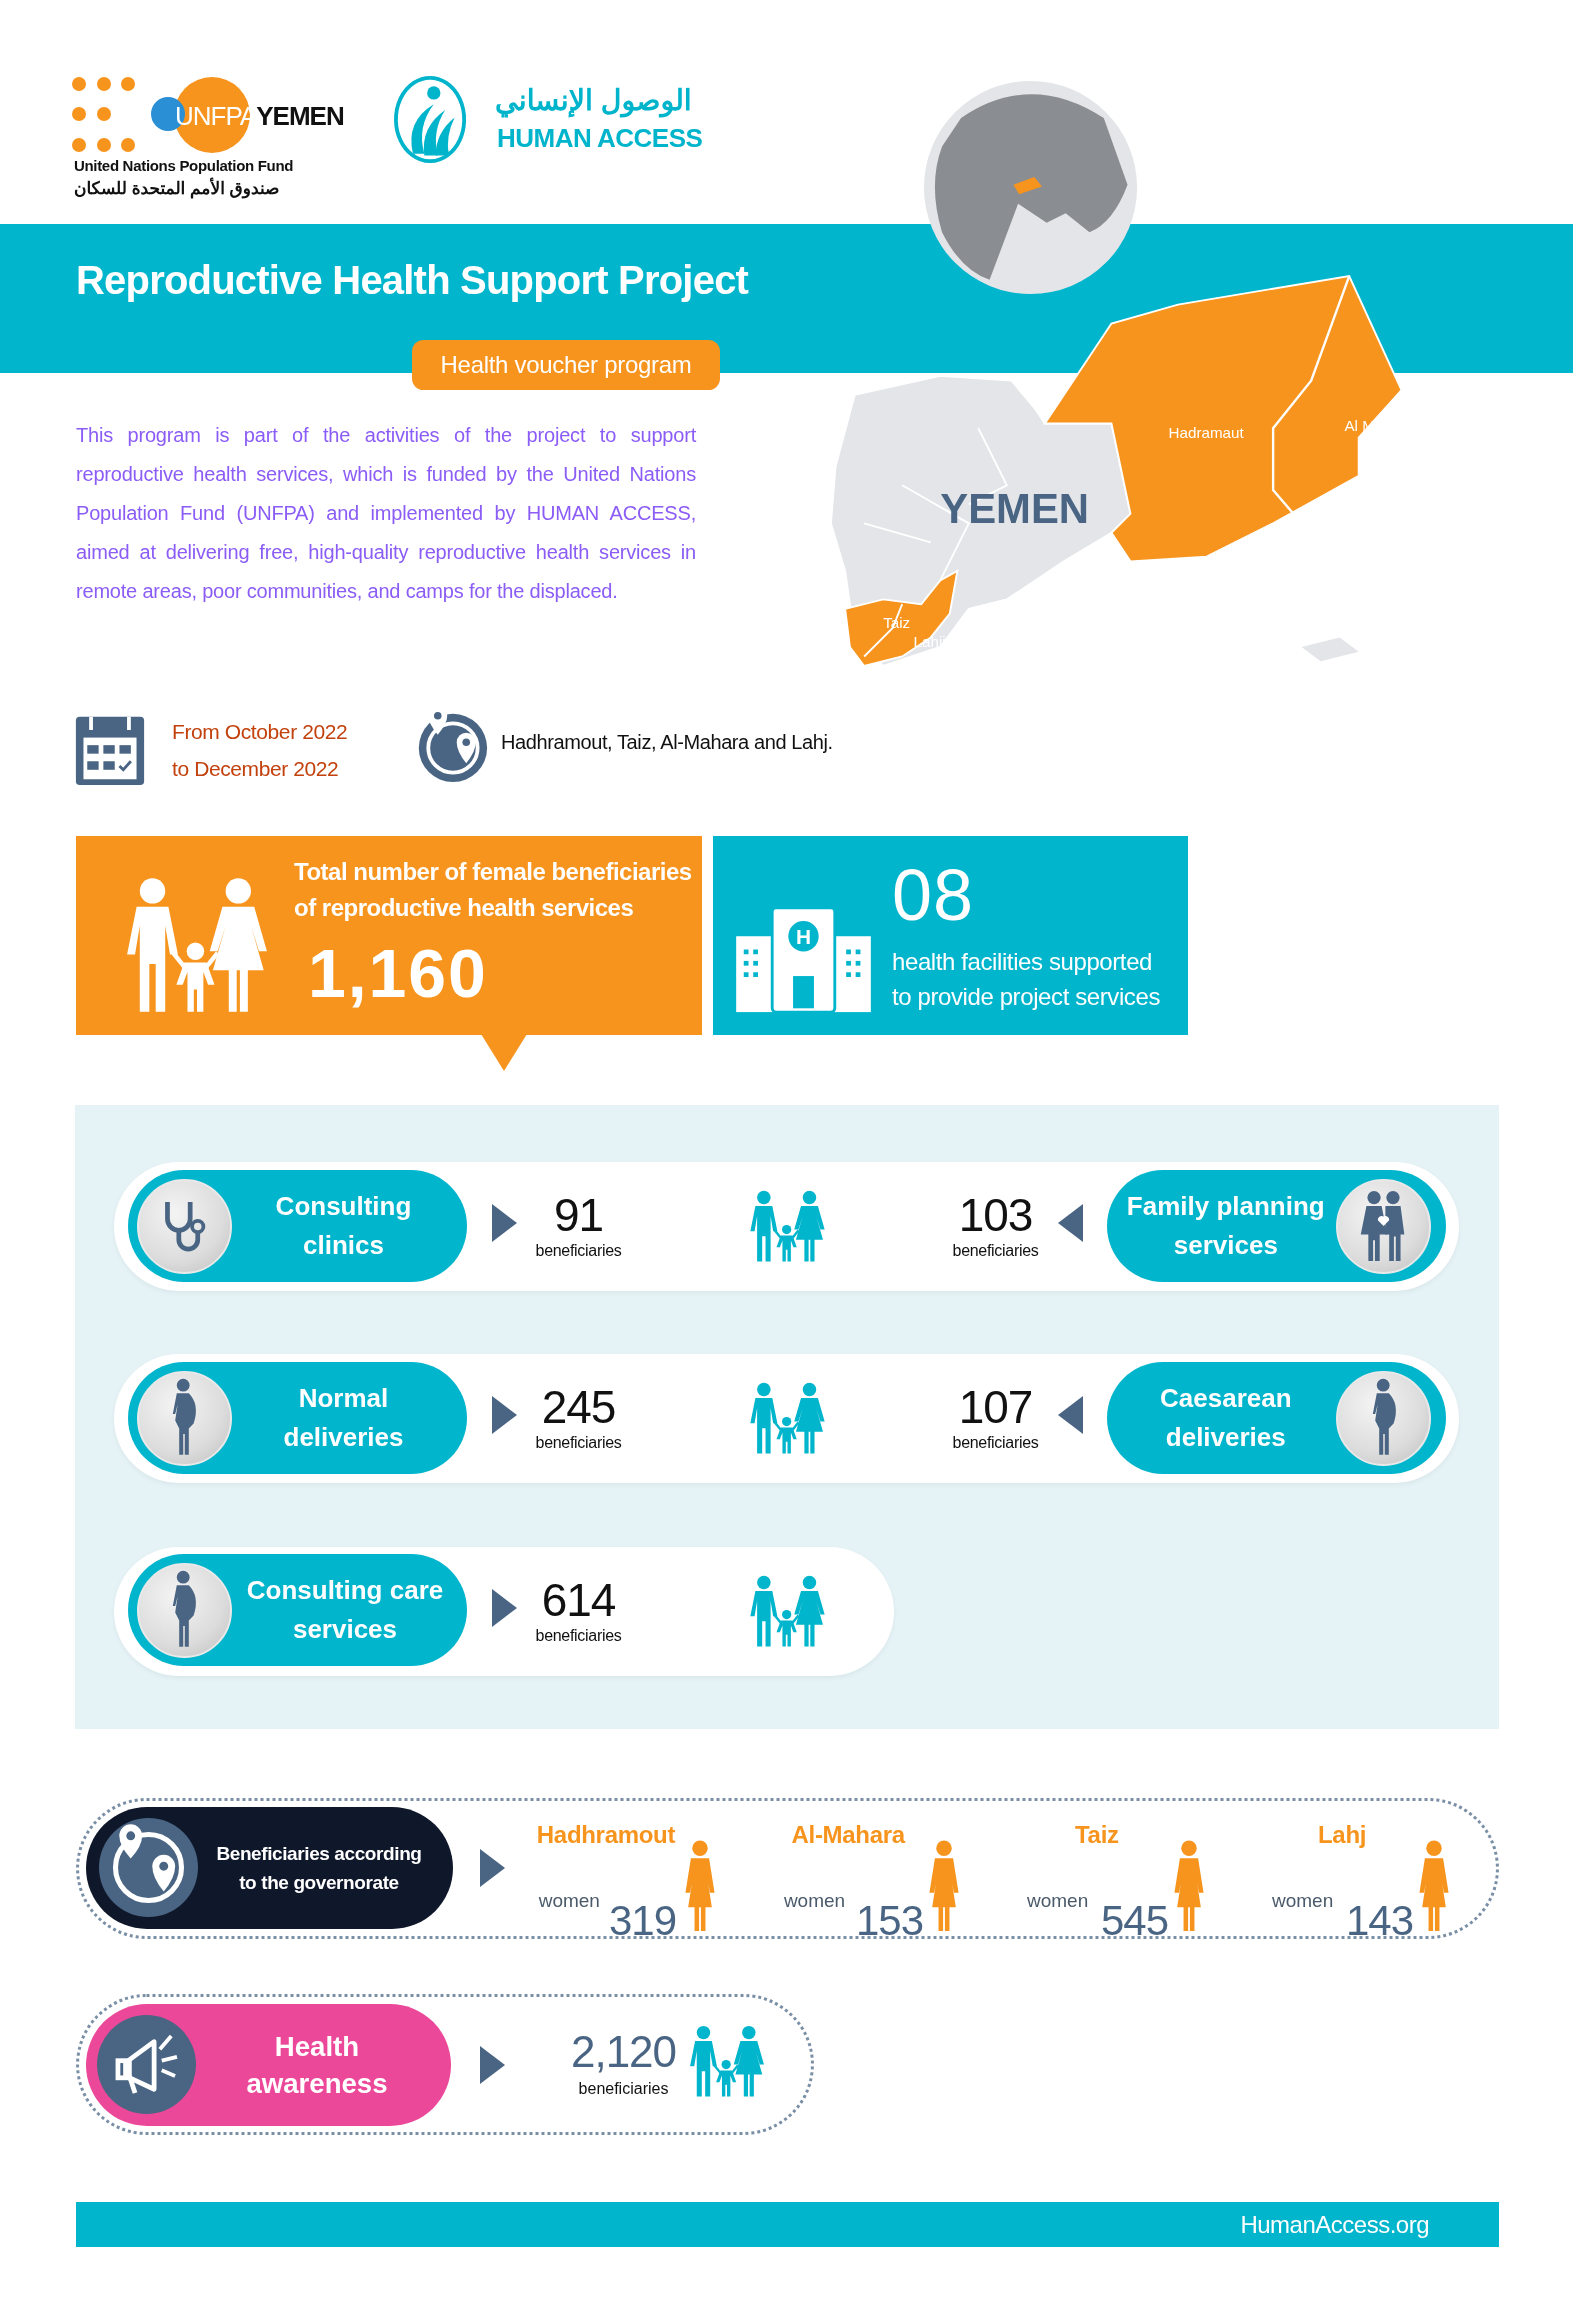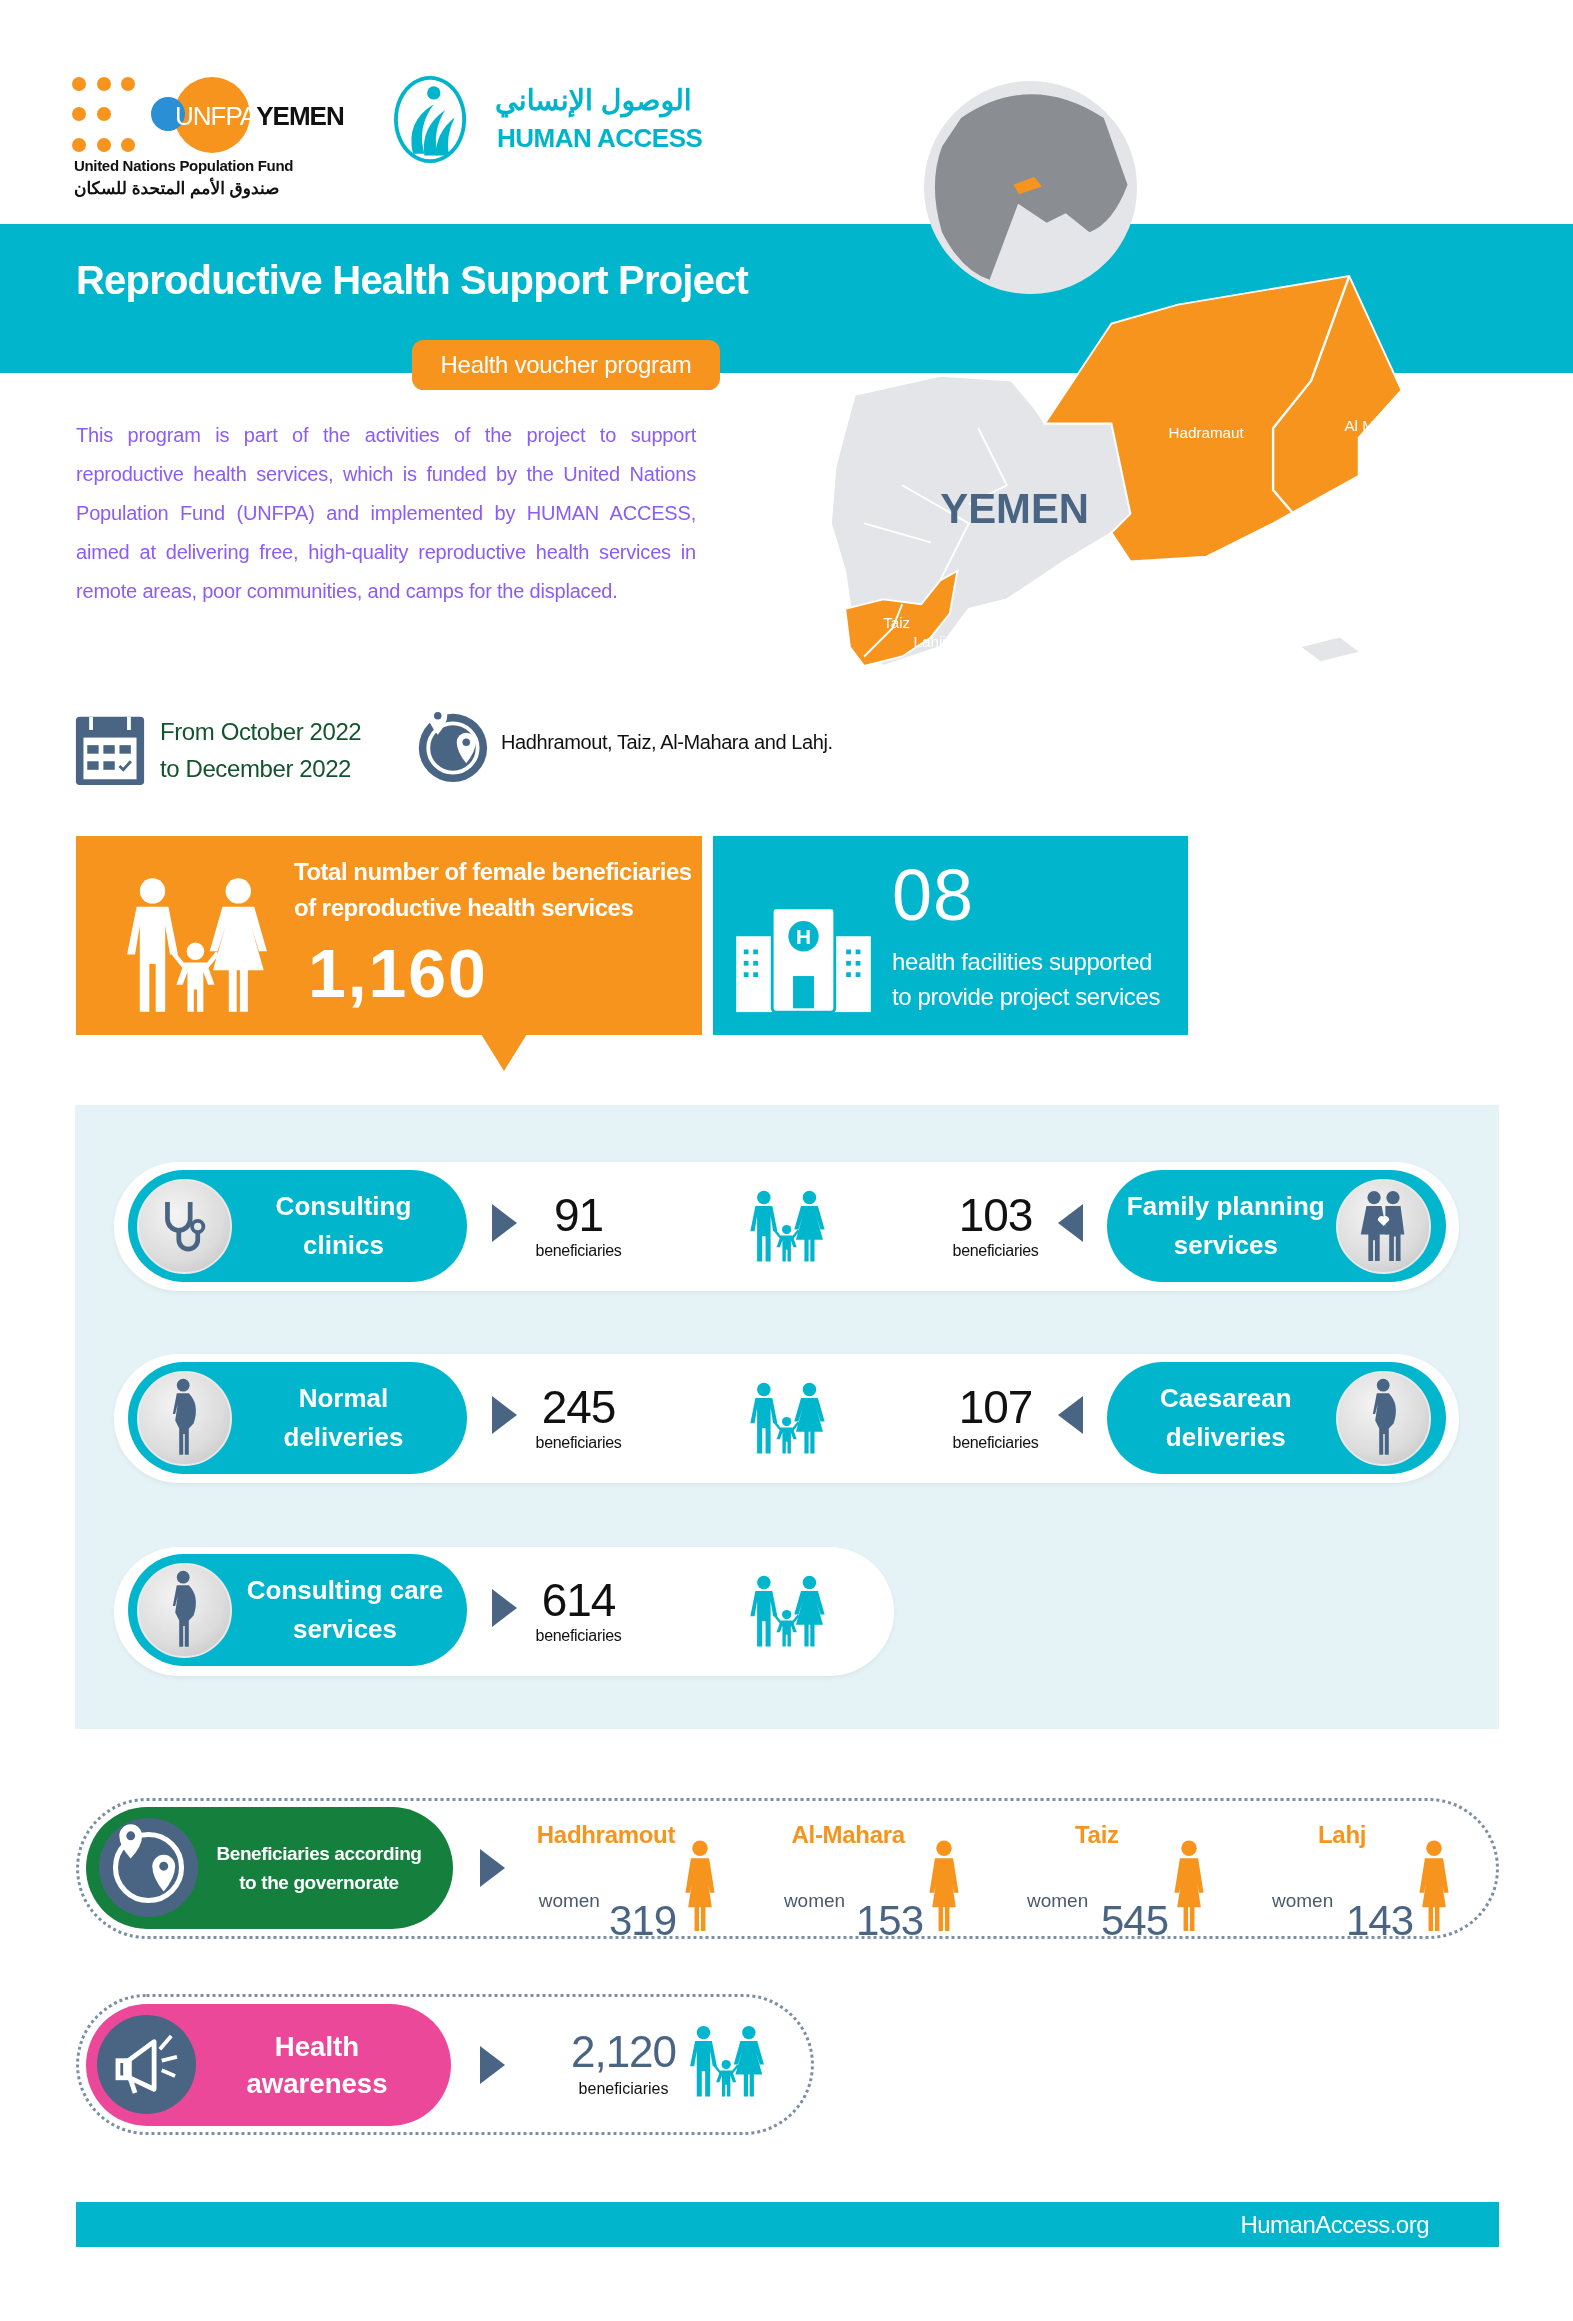--- a/index.html
+++ b/index.html
@@ -31,21 +31,21 @@
 
   
   .globe { left: 923px; top: 80px; width: 215px; height: 215px; }
   .map { left: 826px; top: 238px; width: 685px; height: 447px; }
 
   
   .intro { left: 76px; top: 416px; width: 620px; font-size: 20px; line-height: 39px; color: #8b5cf6; text-align: justify; text-align-last: left; letter-spacing: -0.2px; }
 
   
   .cal-icon { left: 74px; top: 709px; width: 72px; height: 78px; }
-  .date-text { left: 160px; top: 713px; font-size: 24px; line-height: 37px; color: #14532d; letter-spacing: -0.4px; }
+  .date-text { left: 172px; top: 713px; font-size: 21px; line-height: 37px; color: #c2410c; letter-spacing: -0.4px; }
   .loc-icon { left: 415px; top: 710px; width: 74px; height: 74px; }
   .loc-text { left: 501px; top: 731px; font-size: 20px; color: #111; letter-spacing: -0.4px; white-space: nowrap; }
 
   
   .orange-box { left: 76px; top: 836px; width: 626px; height: 199px; background: #f7941d; }
   .orange-pointer { left: 481px; top: 1034px; width: 0; height: 0; border-left: 23px solid transparent; border-right: 23px solid transparent; border-top: 37px solid #f7941d; }
   .fam-big { left: 116px; top: 875px; width: 162px; height: 143px; }
   .ob-label { left: 294px; top: 854px; font-size: 24px; font-weight: bold; color: #fff; line-height: 36px; letter-spacing: -0.5px; }
   .ob-value { left: 308px; top: 934px; font-size: 68px; font-weight: bold; color: #fff; letter-spacing: 1.9px; }
 
@@ -65,21 +65,21 @@
                 color: #fff; font-weight: bold; font-size: 26px; line-height: 39px; }
   .arrow-r { position: absolute; width: 0; height: 0; border-top: 19px solid transparent; border-bottom: 19px solid transparent; border-left: 25px solid #4a6583; }
   .arrow-l { position: absolute; width: 0; height: 0; border-top: 19px solid transparent; border-bottom: 19px solid transparent; border-right: 25px solid #4a6583; }
   .num { position: absolute; text-align: center; width: 133px; }
   .num .n { display: block; font-size: 46px; color: #111; line-height: 49px; letter-spacing: -1px; }
   .num .l { display: block; font-size: 16px; color: #111; letter-spacing: -0.3px; margin-top: 1.9px; }
   .fam-sm { position: absolute; width: 91px; height: 76px; }
 
   
   .dotted-box { position: absolute; border: 3.8px dotted #7a8fa5; border-radius: 76px; }
-  .gov-pill { position: absolute; left: 86px; top: 1807px; width: 367px; height: 122px; background: #15803d; border-radius: 61px; }
+  .gov-pill { position: absolute; left: 86px; top: 1807px; width: 367px; height: 122px; background: #0f172a; border-radius: 61px; }
   .gov-disc { position: absolute; left: 13.3px; top: 11.4px; width: 99px; height: 99px; border-radius: 50%; background: #4a6583; }
   .gov-ptxt { position: absolute; left: 114px; top: 0; width: 238px; height: 122px; display: flex; align-items: center; justify-content: center; text-align: center; color: #fff; font-weight: bold; font-size: 19px; line-height: 29.5px; letter-spacing: -0.4px; }
   .gov-item { position: absolute; top: 1821px; width: 190px; height: 105px; }
   .gov-name { position: absolute; top: 0; color: #f7941d; font-weight: bold; font-size: 24px; white-space: nowrap; letter-spacing: -0.3px; }
   .gov-women { position: absolute; top: 69px; font-size: 19px; color: #4a5a6a; }
   .gov-num { position: absolute; top: 48px; font-size: 42px; color: #4a6583; letter-spacing: -1px; margin-top: 28px; }
   .woman-fig { position: absolute; top: 19px; width: 38px; height: 91px; }
 
   
   .aw-pill { position: absolute; left: 86px; top: 2004px; width: 365px; height: 122px; background: #ec4899; border-radius: 61px; }

